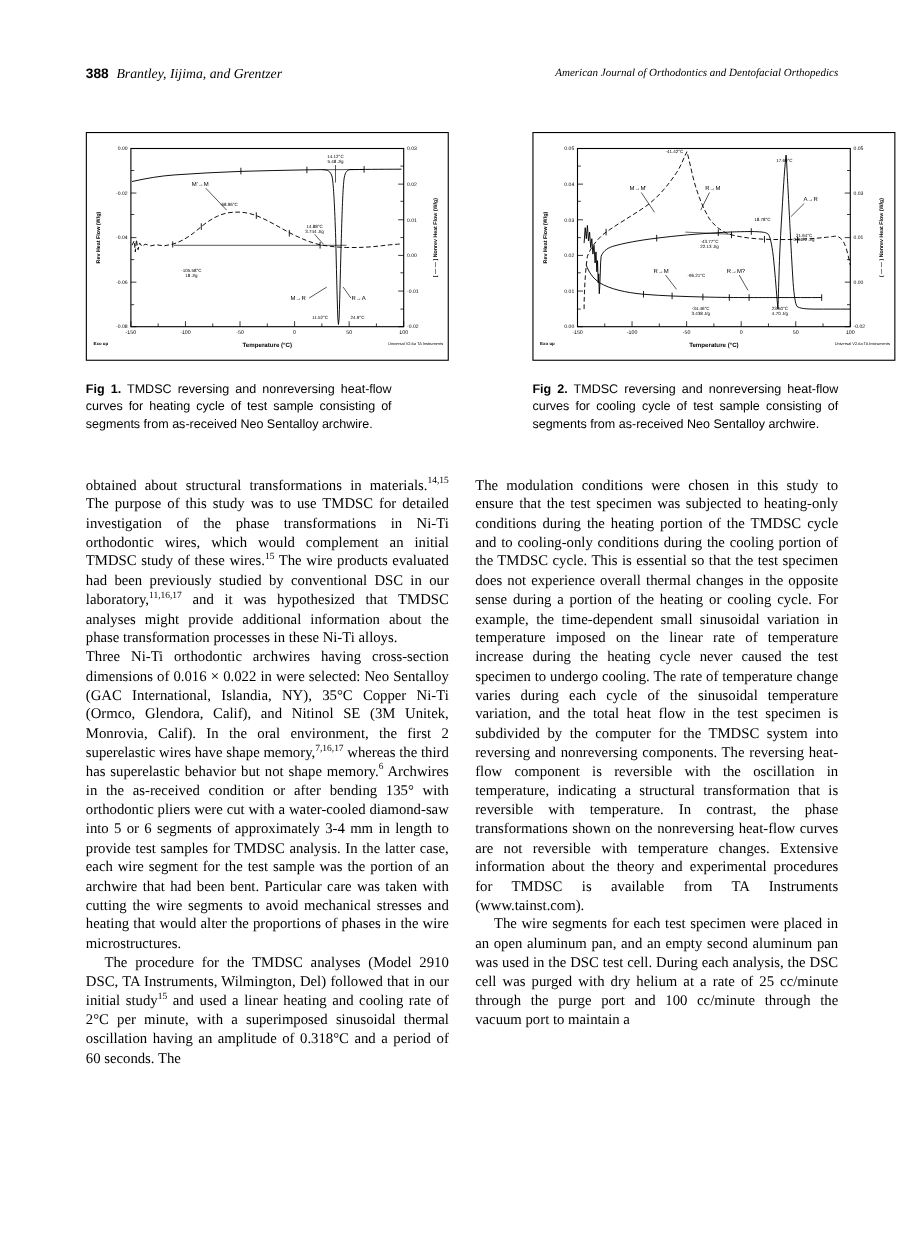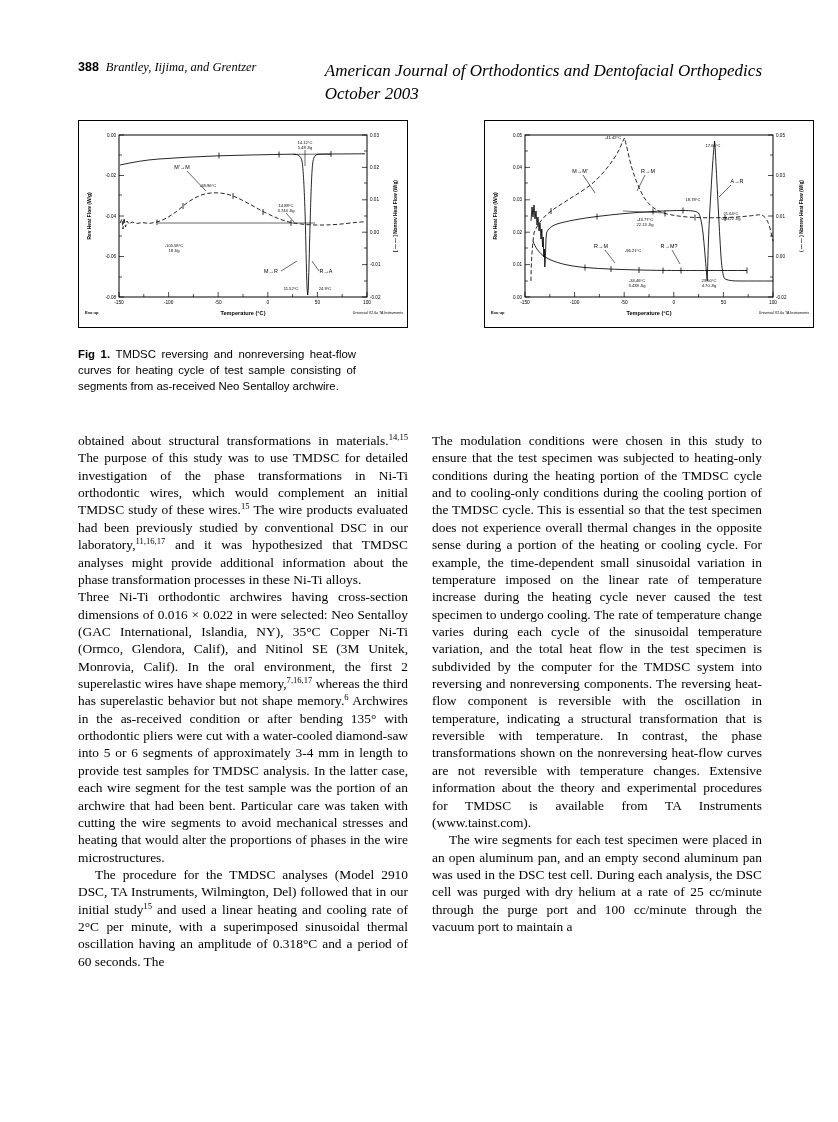--- a/index.html
+++ b/index.html
@@ -13,21 +13,21 @@
   .page { position:relative; width:838px; height:1122px; box-sizing:border-box; }
 
   
   .runhead {
     position:absolute; left:78px; top:60px; width:684px;
     display:flex; justify-content:space-between; align-items:flex-start;
   }
   .rh-left { font-size:12.5px;text-align:right; }
   .rh-left .folio { font-family:"Liberation Sans", sans-serif; font-weight:bold; font-size:12.5px; }
   .rh-left .authors { font-style:italic; font-size:12.5px; margin-left:7px; }
-  .rh-right { text-align:left; font-style:italic; font-size:17px; line-height:1.33; }
+  .rh-right { text-align:right; font-style:italic; font-size:10px; line-height:1.33; }
 
   
   .figs { position:absolute; left:78px; top:120px; width:684px; display:flex; justify-content:space-between; }
   .figbox { width:278px; }
   .figframe { border:1px solid #000; background:#fff; width:330px; height:208px; box-sizing:border-box; }
   .figcap { margin-top:18px; font-family:"Liberation Sans", sans-serif; font-size:11.4px; line-height:1.42; text-align:justify; }
   .figcap .figlabel { font-weight:bold; }
 
   
   .cols { position:absolute; left:78px; top:432px; width:684px; display:flex; justify-content:space-between; }
@@ -51,21 +51,20 @@
 <body>
 
 <div class="page">
 
   <div class="runhead">
     <div class="rh-left">
       <span class="folio">388</span><span class="authors">Brantley, Iijima, and Grentzer</span>
     </div>
     <div class="rh-right">
       <div>American Journal of Orthodontics and Dentofacial Orthopedics</div>
-      <div>October 2003</div>
     </div>
   </div>
 
   <div class="figs">
 
     <div class="figbox">
       <div class="figframe">
         <svg viewBox="0 0 330 208" width="330" height="208">
           <g font-family="Liberation Sans, sans-serif" fill="#000">
 
@@ -362,20 +361,23 @@
 
               <text x="152" y="161">-34.46°C</text>
               <text x="152" y="165.5">3.438 J/g</text>
 
               <text x="224" y="161">23.50°C</text>
               <text x="224" y="165.5">4.70 J/g</text>
             </g>
           </g>
         </svg>
       </div>
+      <div class="figcap">
+        <span class="figlabel">Fig 2.</span><span> TMDSC reversing and nonreversing heat-flow curves for cooling cycle of test sample consisting of segments from as-received Neo Sentalloy archwire.</span>
+      </div>
     </div>
 
   </div>
 
   <div class="cols">
 
     <div class="col">
       <p class="body noindent">obtained about structural transformations in materials.<sup>14,15</sup> The purpose of this study was to use TMDSC for detailed investigation of the phase transformations in Ni-Ti orthodontic wires, which would complement an initial TMDSC study of these wires.<sup>15</sup> The wire products evaluated had been previously studied by conventional DSC in our laboratory,<sup>11,16,17</sup> and it was hypothesized that TMDSC analyses might provide additional information about the phase transformation processes in these Ni-Ti alloys.</p>
       <p class="body noindent" style="text-indent:17px">Three Ni-Ti orthodontic archwires having cross-section dimensions of 0.016 × 0.022 in were selected: Neo Sentalloy (GAC International, Islandia, NY), 35°C Copper Ni-Ti (Ormco, Glendora, Calif), and Nitinol SE (3M Unitek, Monrovia, Calif). In the oral environment, the first 2 superelastic wires have shape memory,<sup>7,16,17</sup> whereas the third has superelastic behavior but not shape memory.<sup>6</sup> Archwires in the as-received condition or after bending 135° with orthodontic pliers were cut with a water-cooled diamond-saw into 5 or 6 segments of approximately 3-4 mm in length to provide test samples for TMDSC analysis. In the latter case, each wire segment for the test sample was the portion of an archwire that had been bent. Particular care was taken with cutting the wire segments to avoid mechanical stresses and heating that would alter the proportions of phases in the wire microstructures.</p>
       <p class="body">The procedure for the TMDSC analyses (Model 2910 DSC, TA Instruments, Wilmington, Del) followed that in our initial study<sup>15</sup> and used a linear heating and cooling rate of 2°C per minute, with a superimposed sinusoidal thermal oscillation having an amplitude of 0.318°C and a period of 60 seconds. The</p>

